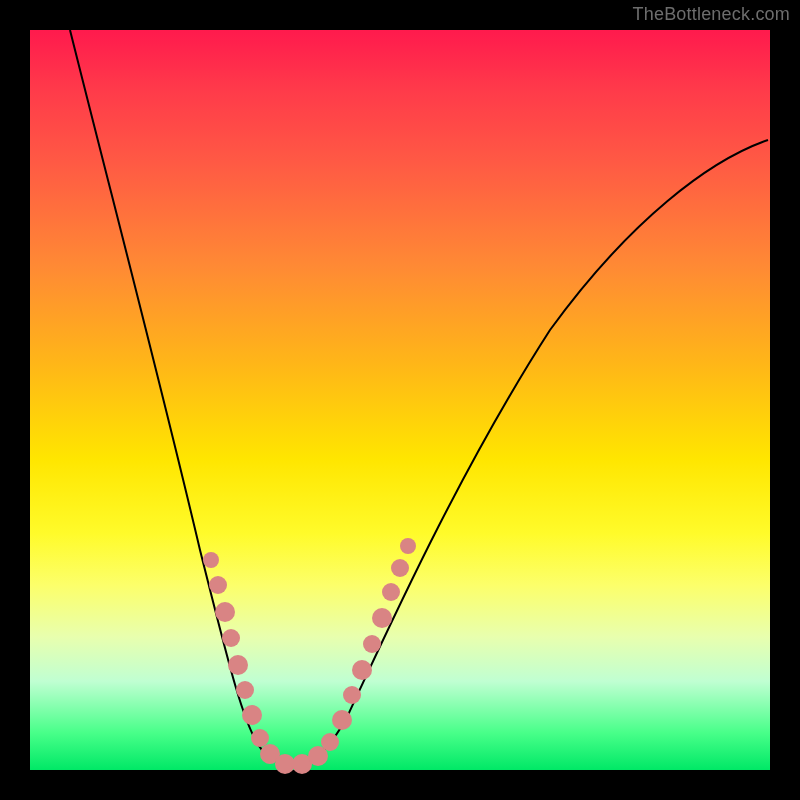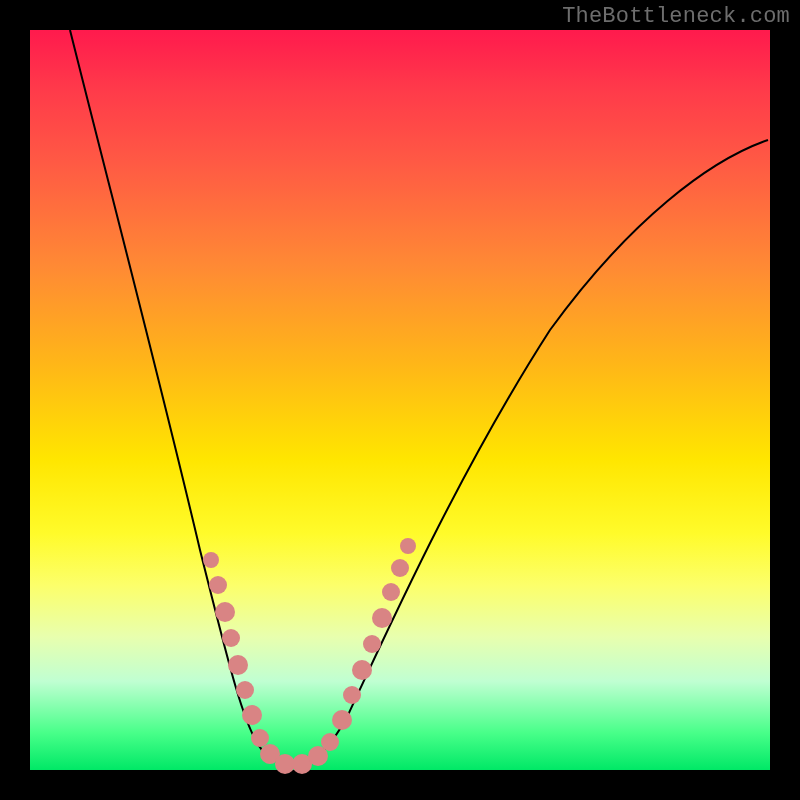--- a/index.html
+++ b/index.html
@@ -31,26 +31,25 @@
       #c0ffd2 88%,
       #48ff89 95%,
       #00e866 100%
     );
   }
   .watermark {
     position: absolute;
     top: 4px;
     right: 10px;
     color: #6d6d6d;
-    font-size: 22px;
+    font-size: 18px;
     letter-spacing: 0.2px;
     font-weight: 500;
     z-index: 10;
     user-select: none;
-    font-family: Liberation Mono, monospace;
   }
   svg.curves {
     position: absolute;
     left: 0;
     top: 0;
     width: 740px;
     height: 740px;
     overflow: visible;
   }
   .curve-line {

